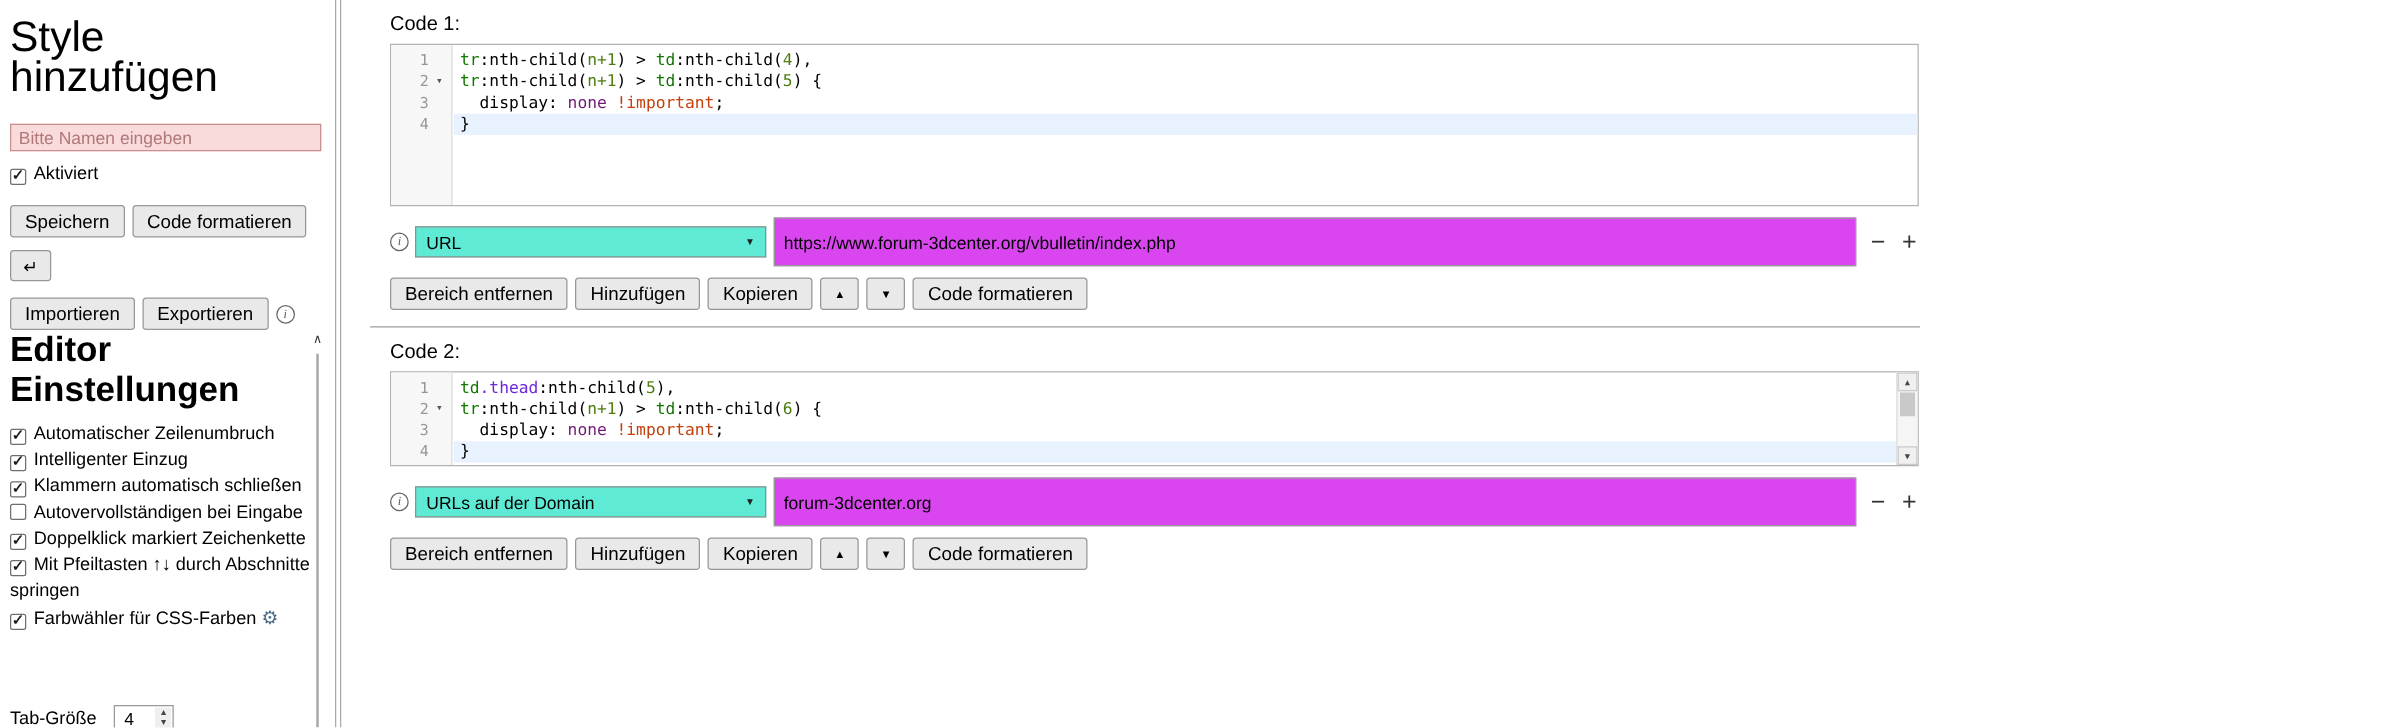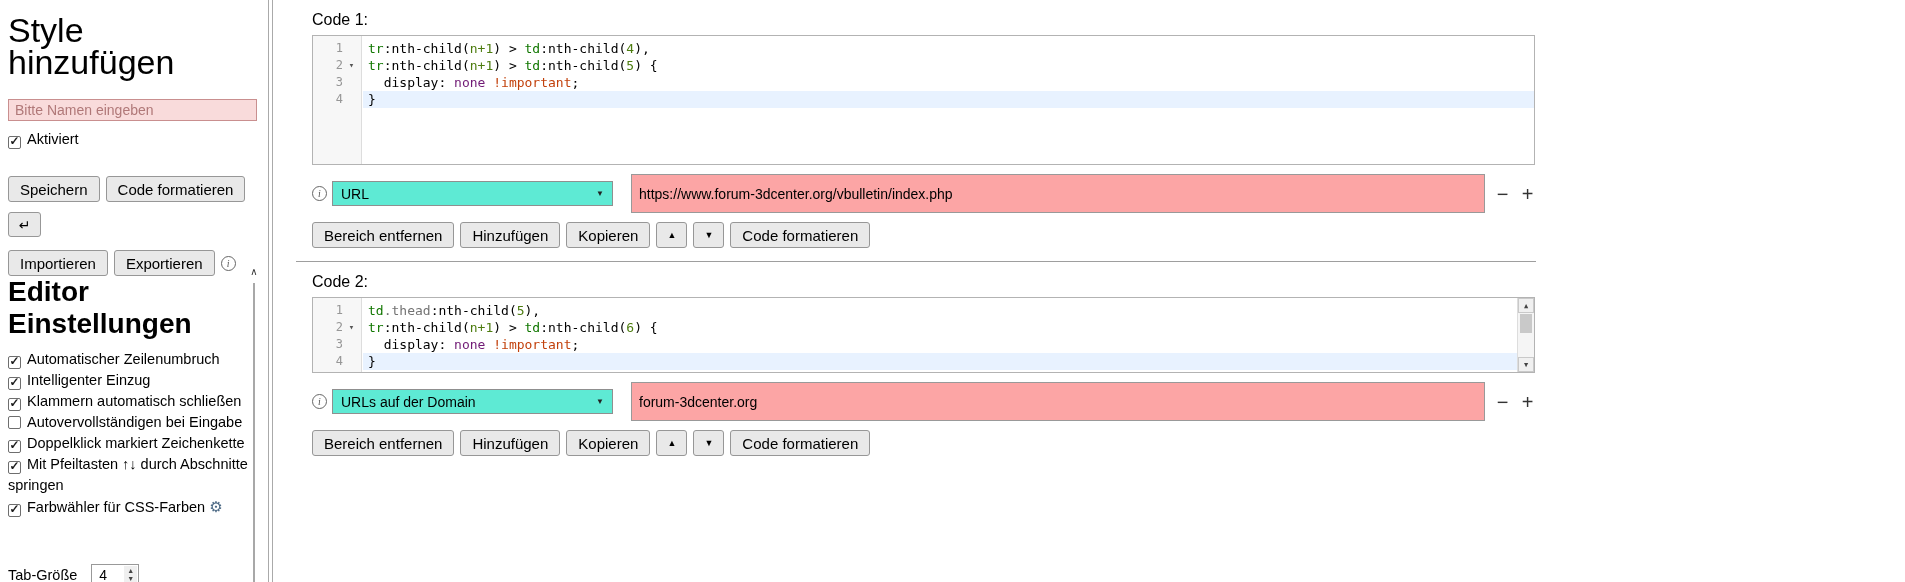--- a/index.html
+++ b/index.html
@@ -24,21 +24,21 @@
   .checkbox {
     display:inline-flex; width:13px; height:13px; border:1px solid #6e6e6e; border-radius:2px;
     background:#fff; align-items:center; justify-content:center; margin-right:6px;
     position:relative; top:2px; flex:none;
   }
   .checkbox .mark { font-size:12px; font-weight:bold; color:#1a1a1a; line-height:1; position:relative; top:-1px; }
   .btn {
     background:#e9e9e9; border:1px solid #979797; border-radius:3px;
     font-family:inherit; font-size:15px; color:#000; padding:3px 11px; height:26px; cursor:pointer;
   }
-  .btn-row1 { margin-top:29px; display:flex; gap:6px; }
+  .btn-row1 { margin-top:17px; display:flex; gap:6px; }
   .enter-row { margin-top:10px; }
   .btn-enter { width:33px; padding:0; font-size:14px; height:25px; }
   .import-row { margin-top:13px; display:flex; align-items:center; gap:6px; }
   .info-icon {
     display:inline-flex; width:15px; height:15px; border:1px solid #666; border-radius:50%;
     align-items:center; justify-content:center; font-size:10px; color:#555;
     font-family:"Liberation Serif", serif; font-style:italic; cursor:pointer; flex:none;
   }
   .sidebar h2 { font-size:28px; margin:0 0 9px; font-weight:bold; }
   .opt-row { display:block; font-size:14.5px; line-height:21px; cursor:pointer; }
@@ -81,41 +81,41 @@
   .gut-num { width:30px; text-align:right; color:#969696; font-size:12px; }
   .gut-fold { width:17px; text-align:center; color:#555; font-size:9px; line-height:17px; cursor:pointer; }
   .cm-lines { position:absolute; left:50px; right:0; top:4px; }
   .with-vscroll .cm-lines { right:17px; }
   .cm-line { height:17px; line-height:17px; padding-left:5px; white-space:pre; cursor:text; }
   .cm-line.active { background:#e8f2ff; }
   .tok-tag  { color:#117700; }
   .tok-num  { color:#4d7c0f; }
   .tok-atom { color:#701a75; }
   .tok-kw   { color:#c2410c; }
-  .tok-qual { color:#737373; }
+  .tok-qual { color:#6d28d9; }
 
   .v-scrollbar { position:absolute; right:0; top:0; bottom:0; width:17px; background:#f5f5f5; border-left:1px solid #ddd; }
   .v-arrow {
     position:absolute; left:0; right:0; height:15px; background:#f0f0f0; border:1px solid #c9c9c9;
     display:flex; align-items:center; justify-content:center; font-size:7px; color:#444; cursor:pointer;
   }
   .v-arrow.up { top:0; } .v-arrow.down { bottom:0; }
   .v-thumb { position:absolute; left:2px; right:2px; top:16px; height:19px; background:#c9c9c9; cursor:grab; }
 
   .applies-row { margin-top:9px; display:flex; align-items:center; width:1223px; }
   .applies-row .info-icon { margin-right:5px; }
   .select {
     display:inline-flex; align-items:center; justify-content:space-between;
     width:281px; height:25px; border:1px solid #8f8f8f; background:#5eead4; padding:0 8px;
     font-size:14px; cursor:pointer; flex:none;
   }
   .select-arrow { font-size:8px; color:#222; }
   .applies-input {
-    flex:1; height:39px; border:1px solid #999; background:#fca5a5; padding:0 7px;
-    font-size:14px; font-family:inherit; margin-left:18px;
+    flex:1; height:39px; border:1px solid #999; background:#d946ef; padding:0 7px;
+    font-size:14px; font-family:inherit; margin-left:6px;
   }
   .resize-glyph { font-size:20px; color:#333; width:15px; text-align:center; cursor:pointer; margin-left:10px; line-height:20px; }
 
   .section-buttons { margin-top:9px; display:flex; gap:6px; }
   .btn-icon { width:31px; padding:0; font-size:9px; }
 
   .section-divider { border:0; border-top:1px solid #9e9e9e; margin:13px 0 10px -16px; width:1240px; }
 </style>
 </head>
 <body>

